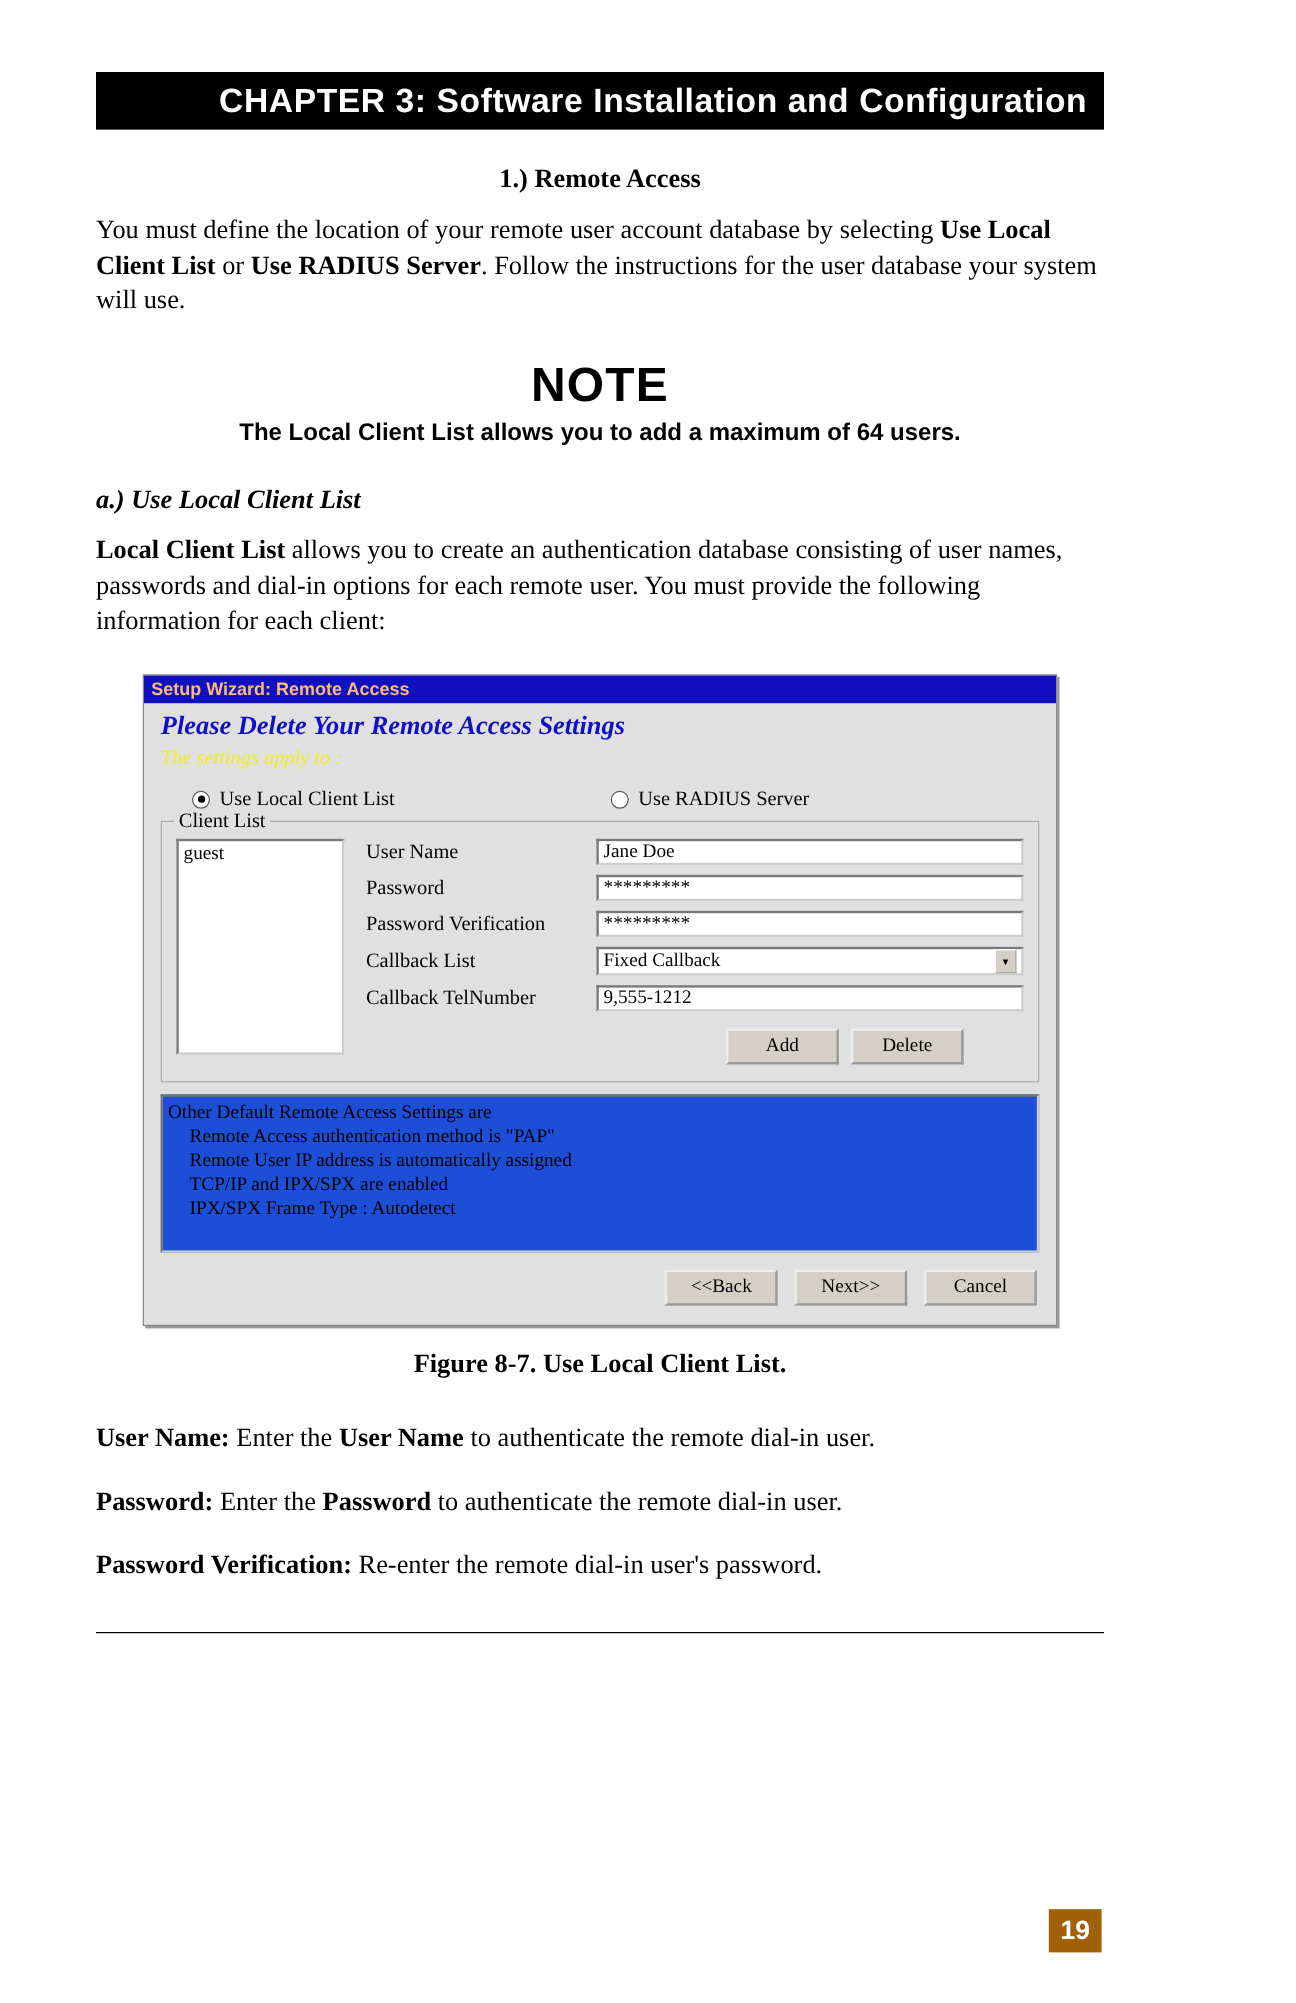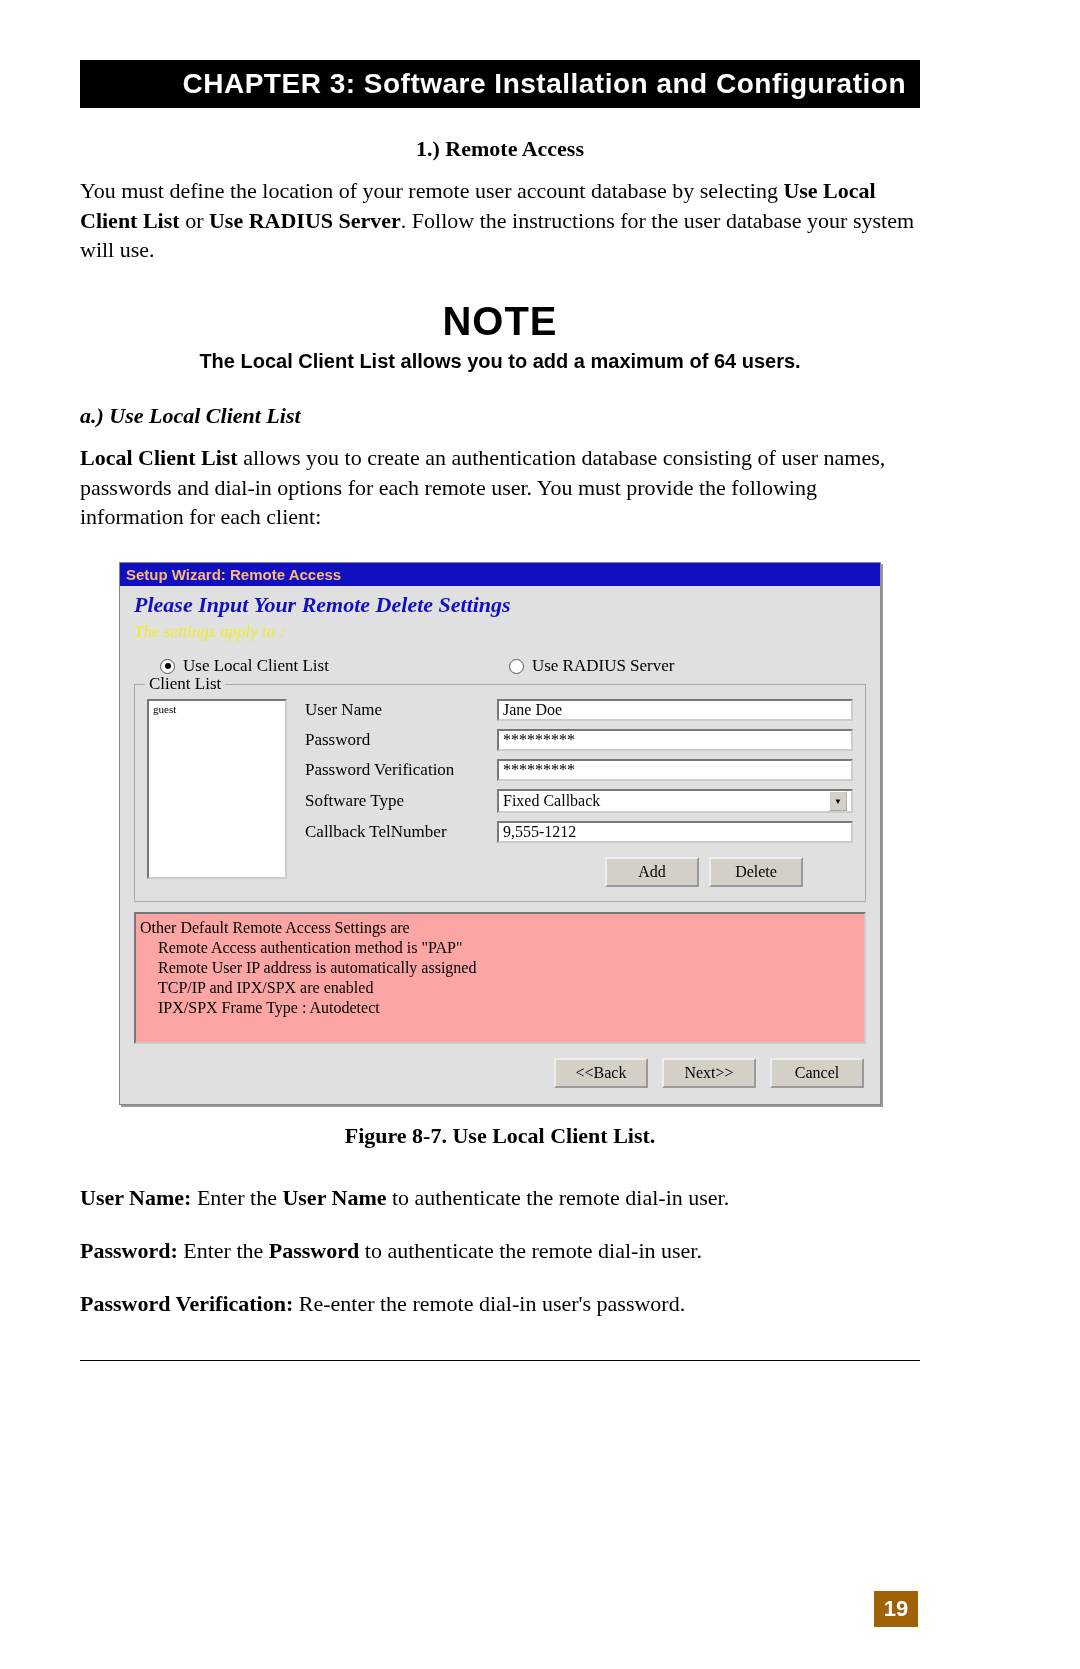--- a/index.html
+++ b/index.html
@@ -138,21 +138,21 @@
   .client-grid {
     display: flex;
     gap: 18px;
   }
   .listbox {
     width: 140px;
     height: 180px;
     background: #fff;
     border: 2px inset #ccc;
     padding: 2px 4px;
-    font-size: 11px;
+    font-size: 16px;
     box-sizing: border-box;
   }
   .form-rows {
     flex: 1;
     display: flex;
     flex-direction: column;
     gap: 8px;
   }
   .form-row {
     display: flex;
@@ -208,21 +208,21 @@
     border: 2px outset #eee;
     width: 90px;
     height: 26px;
     font-size: 16px;
     display: flex;
     align-items: center;
     justify-content: center;
     font-family: 'Times New Roman', serif;
   }
   .info-box {
-    background: #fca5a5;
+    background: #1d4ed8;
     border: 2px inset #ccc;
     margin: 0 14px 14px 14px;
     padding: 4px 6px 24px 4px;
     font-size: 16px;
     line-height: 1.25;
   }
   .info-line-indent {
     padding-left: 18px;
   }
   .bottom-btns {
@@ -281,21 +281,21 @@
   <div class="note-text">The Local Client List allows you to add a maximum of 64 users.</div>
 
   <div class="sub-heading-italic">a.) Use Local Client List</div>
 
   <p class="body-text">
     <span class="bold">Local Client List</span><span> allows you to create an authentication database consisting of user names, passwords and dial-in options for each remote user.  You must provide the following information for each client:</span>
   </p>
 
   <div class="screenshot">
     <div class="titlebar">Setup Wizard: Remote Access</div>
-    <div class="wizard-title">Please Input Your Remote Delete Settings</div>
+    <div class="wizard-title">Please Delete Your Remote Access Settings</div>
     <div class="apply-line">The settings apply to :</div>
 
     <div class="radio-row">
       <div class="radio-item">
         <span class="radio-circle">
             <span class="radio-dot"></span>
           </span>
         <span>Use Local Client List</span>
       </div>
       <div class="radio-item">
@@ -317,21 +317,21 @@
           </div>
           <div class="form-row">
             <div class="form-label">Password</div>
             <div class="form-input">*********</div>
           </div>
           <div class="form-row">
             <div class="form-label">Password Verification</div>
             <div class="form-input">*********</div>
           </div>
           <div class="form-row">
-            <div class="form-label">Software Type</div>
+            <div class="form-label">Callback List</div>
             <div class="form-select">
               <span>Fixed Callback</span>
               <span class="dropdown-btn">▼</span>
             </div>
           </div>
           <div class="form-row">
             <div class="form-label">Callback TelNumber</div>
             <div class="form-input">9,555-1212</div>
           </div>
           <div class="btn-row">

